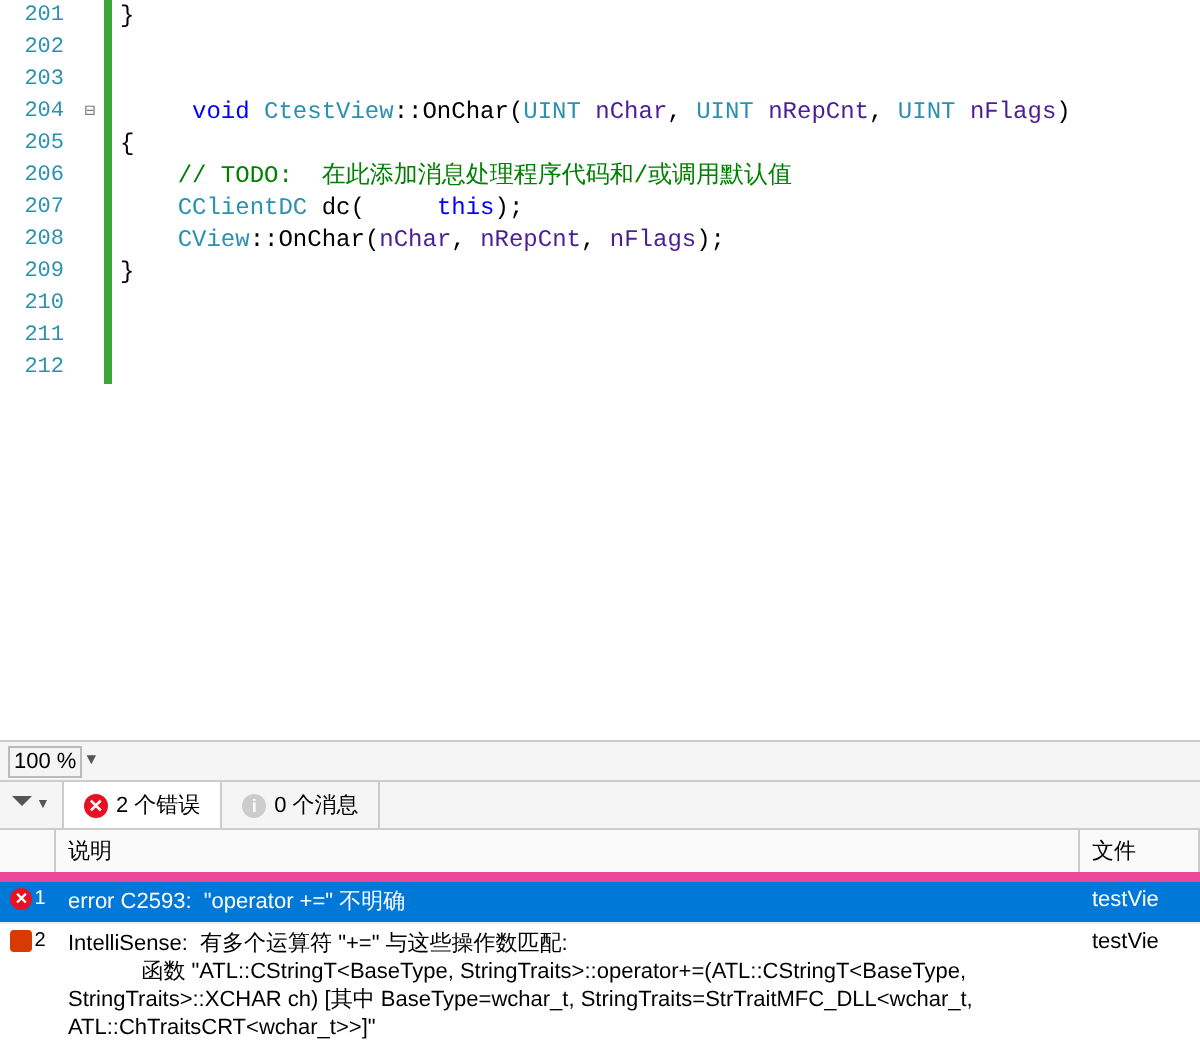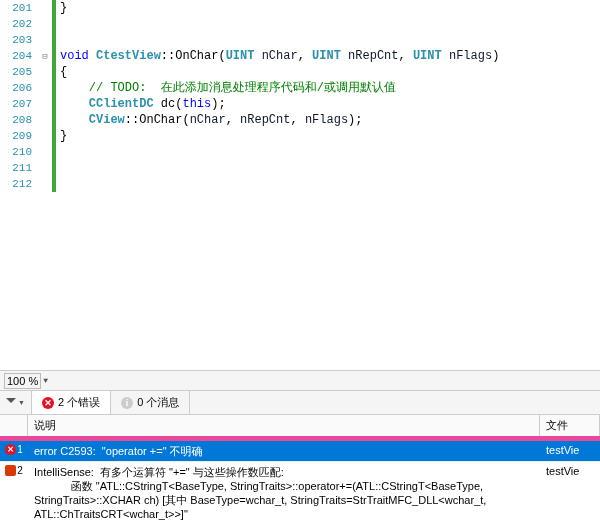--- a/index.html
+++ b/index.html
@@ -7,23 +7,23 @@
 .editor{height:370px;overflow:auto;background:#fff;position:relative;}
 .code-area{display:flex;}
 .gutter{width:38px;background:#fff;text-align:right;padding-right:6px;color:#2b91af;font-size:11px;user-select:none;}
 .gutter div{height:16px;line-height:16px;margin-left:12px;}
 .fold-col{width:14px;background:#fff;}
 .fold-col div{height:16px;display:flex;align-items:center;justify-content:center;color:#808080;font-size:9px;}
 .bar-col{width:4px;background:#3da639;}
 .bar-col div{height:16px;}
 .code{flex:1;padding-left:4px;}
 .code-line{height:16px;line-height:16px;white-space:pre;}
-.kw{color:#0000ff;}
-.cls{color:#2b91af;font-weight:bold;}
-.param{color:#0f172a;}
+.kw{color:#0000ff;margin-left:36px;}
+.cls{color:#2b91af;}
+.param{color:#4c1d95;}
 .cmt{color:#008000;}
 .highlight{background:#a6c8e0;display:inline-block;}
 .zoom-bar{height:20px;border-top:1px solid #ccc;display:flex;align-items:center;padding:0 4px;background:#f5f5f5;}
 .zoom-select{font-size:11px;border:1px solid #bbb;padding:1px 2px;font-family:'Segoe UI',sans-serif;}
 .zoom-dd{font-size:8px;margin-left:2px;color:#555;}
 .error-panel{border-top:1px solid #ccc;font-family:'Segoe UI','Microsoft YaHei',sans-serif;font-size:11px;}
 .error-header{background:#0078d7;color:#fff;padding:3px 8px;font-size:12px;}
 .error-tabs{display:flex;align-items:center;border-bottom:1px solid #ccc;background:#f5f5f5;height:24px;}
 .filter-btn{padding:2px 6px;border-right:1px solid #ccc;display:flex;align-items:center;height:100%;}
 .tab{padding:2px 10px;border-right:1px solid #ccc;display:flex;align-items:center;gap:4px;height:100%;cursor:pointer;}

